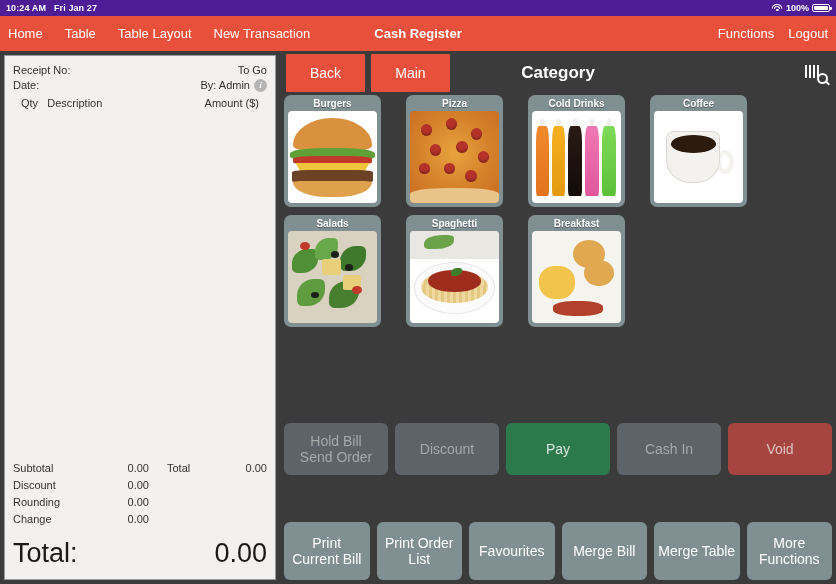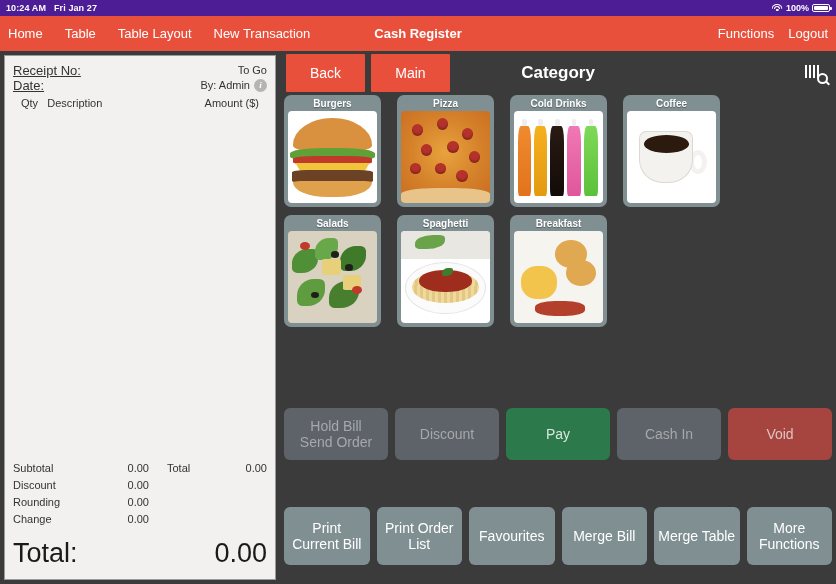--- a/index.html
+++ b/index.html
@@ -56,21 +56,21 @@
 
   
   .receipt {
     position: absolute; left: 4px; top: 55px; width: 272px; height: 525px;
     background: #f2f1ef; border: 1px solid #9a9a9a;
     display: flex; flex-direction: column;
     color: #333; font-size: 11px;
   }
   .rc-head { padding: 7px 8px 0 8px; }
   .rc-row { display: flex; align-items: center; justify-content: space-between; line-height: 15px; }
-  .rc-row .lbl { font-size: 13px; text-decoration: underline; }
+  .rc-row .lbl { font-size: 11px; }
   .rc-row .val { font-size: 11px; display: flex; align-items: center; gap: 4px; }
   .info-ico {
     width: 13px; height: 13px; border-radius: 50%; background: #b4b4b4;
     color: #fff; font-size: 9px; font-weight: bold; font-style: italic;
     display: inline-flex; align-items: center; justify-content: center;
     font-family: "Liberation Serif", serif;
   }
   .rc-cols { display: flex; justify-content: space-between; padding: 4px 8px 0 8px; font-size: 11px; }
   .rc-body { flex: 1; }
   .rc-totals { padding: 0 8px; }
@@ -93,37 +93,37 @@
     width: 79px; height: 38px; display: flex; align-items: center; justify-content: center;
     font-size: 14px; margin-right: 6px; cursor: pointer;
   }
   .tb-title {
     position: absolute; left: 0; right: 0; text-align: center;
     font-size: 17px; font-weight: bold; color: #fff; pointer-events: none;
   }
   .tb-icon { margin-left: auto; width: 26px; height: 26px; position: relative; z-index: 2; cursor: pointer; }
 
   
-  .tilegrid { padding: 0 4px; display: flex; flex-wrap: wrap; gap: 8px 16px; }
+  .tilegrid { padding: 0 4px; display: flex; flex-wrap: wrap; gap: 8px 25px; }
   .tile {
     width: 97px; height: 112px; background: #7f8f92; border-radius: 7px;
     padding: 2px 4px 4px 4px; display: flex; flex-direction: column; align-items: center;
     cursor: pointer;
   }
   .tile-label {
     color: #fff; font-size: 10px; font-weight: bold; line-height: 14px;
     text-shadow: 0 1px 1px rgba(0,0,0,.35); white-space: nowrap;
   }
   .tile-img {
     flex: 1; width: 100%; border-radius: 4px; overflow: hidden;
     display: flex; align-items: center; justify-content: center;
   }
 
   
-  .actions { position: absolute; left: 0; bottom: 15px; width: 556px; padding: 0 4px 4px 4px; }
+  .actions { position: absolute; left: 0; bottom: 0; width: 556px; padding: 0 4px 4px 4px; }
   .act-row { display: flex; gap: 7px; margin-top: 7px; }
   .act-btn {
     flex: 1; height: 52px; border-radius: 6px;
     display: flex; align-items: center; justify-content: center; text-align: center;
     font-size: 14px; line-height: 16px; cursor: pointer; padding: 0 3px;
   }
   .act-dim { background: #5d6368; color: #a6a8ab; }
   .act-pay { background: #2c7a4b; color: #d9e6dd; }
   .act-void { background: #a64540; color: #dfc4c2; }
   .act-slate { background: #7f8f92; color: #ffffff; }

